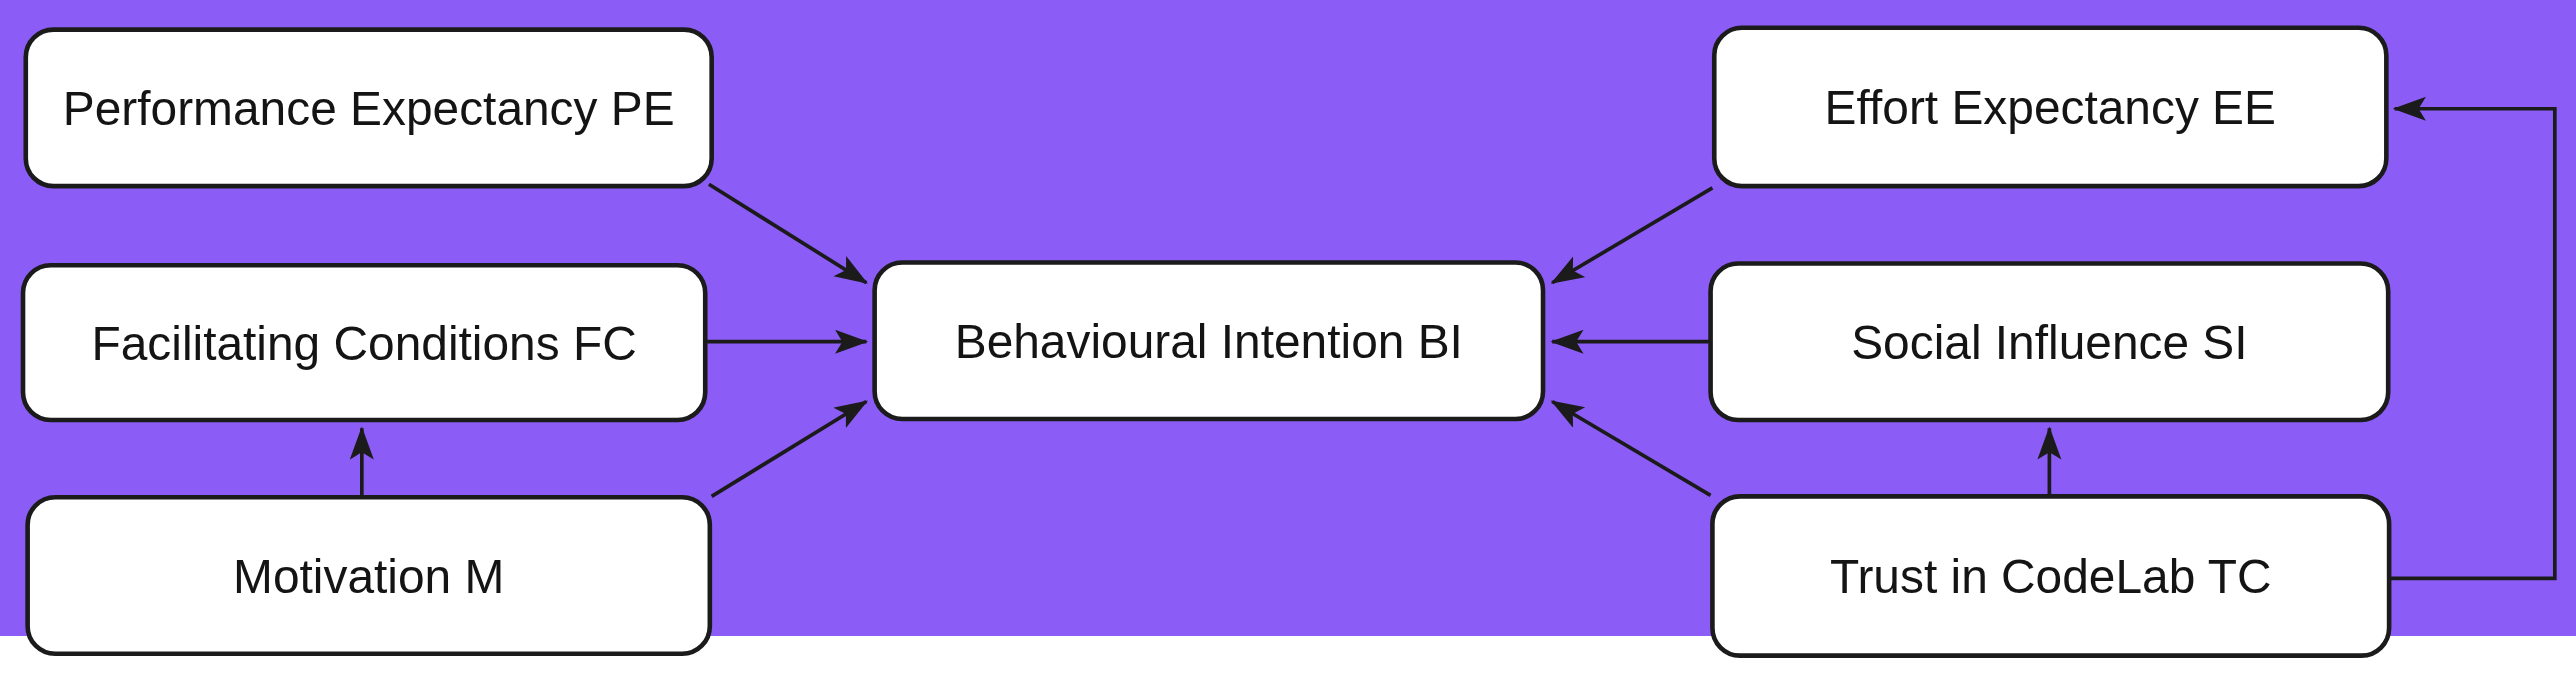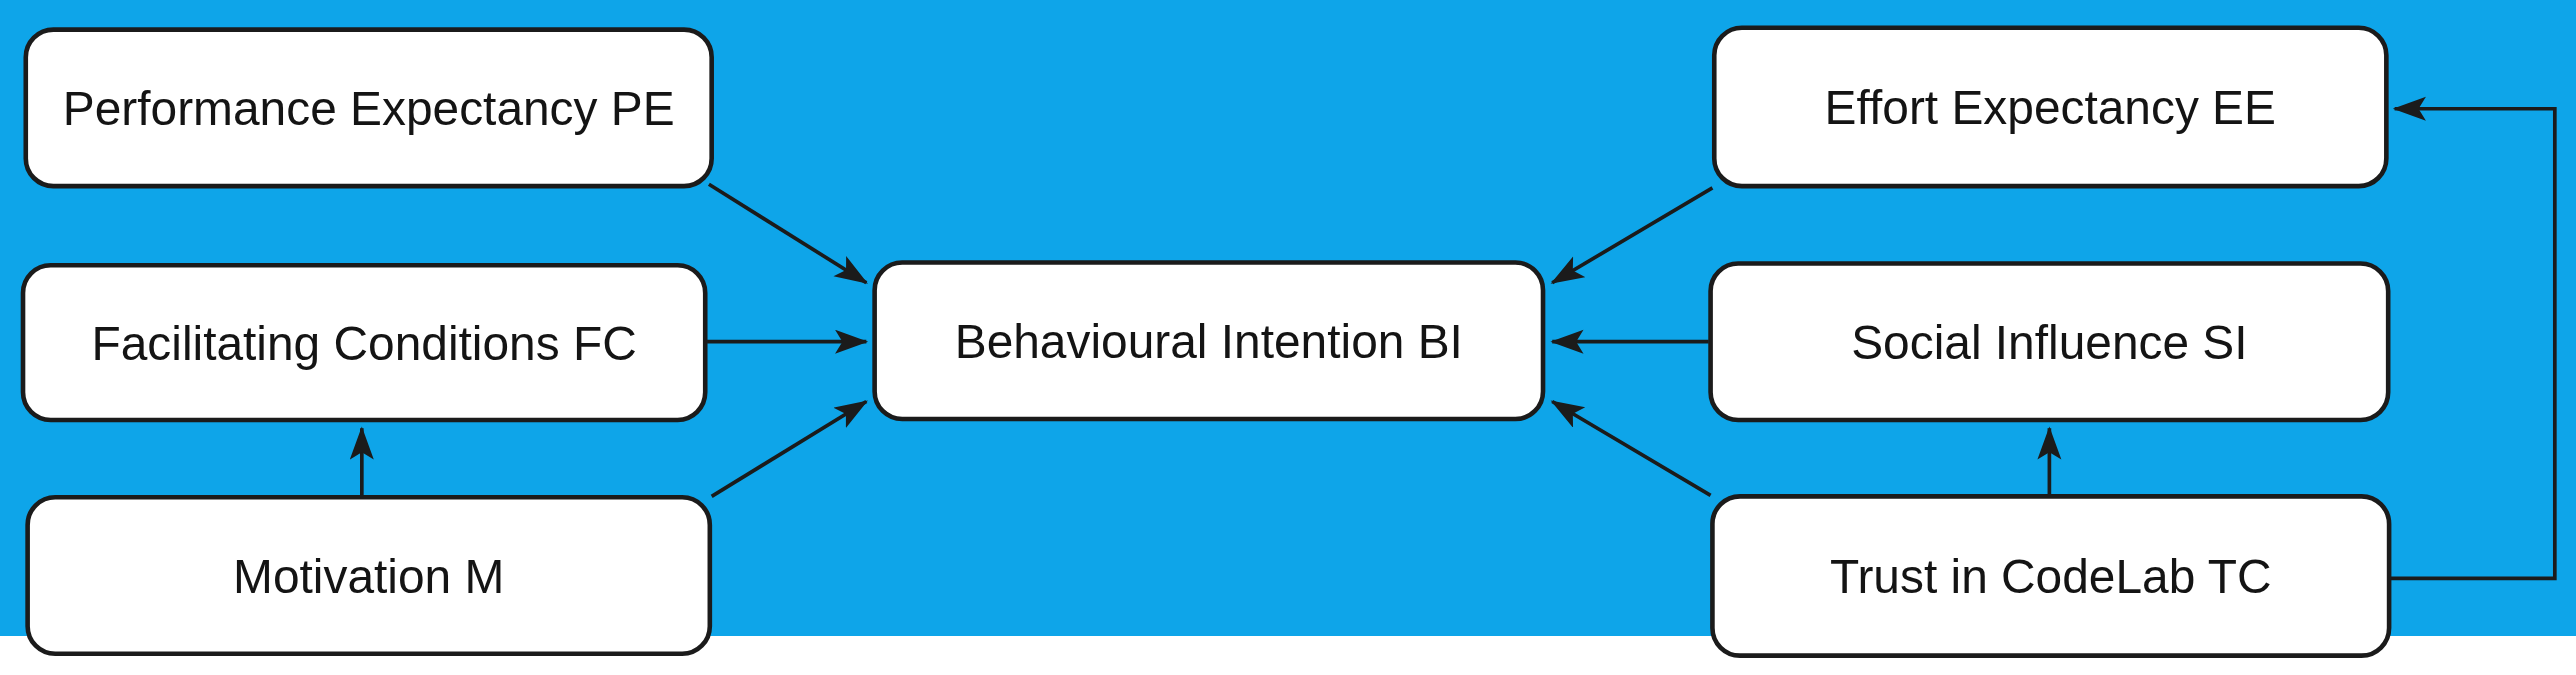--- a/index.html
+++ b/index.html
@@ -7,21 +7,21 @@
     padding: 0;
     background: #ffffff;
     width: 2576px;
     height: 676px;
     overflow: hidden;
     font-family: "Liberation Sans", sans-serif;
   }
   .canvas-wrap {
     width: 2576px;
     height: 636px;
-    background: #0ea5e9;
+    background: #8b5cf6;
   }
   svg {
     display: block;
   }
   .node-box {
     fill: #ffffff;
     stroke: #1b1b1b;
     stroke-width: 5;
   }
   .node-label {

